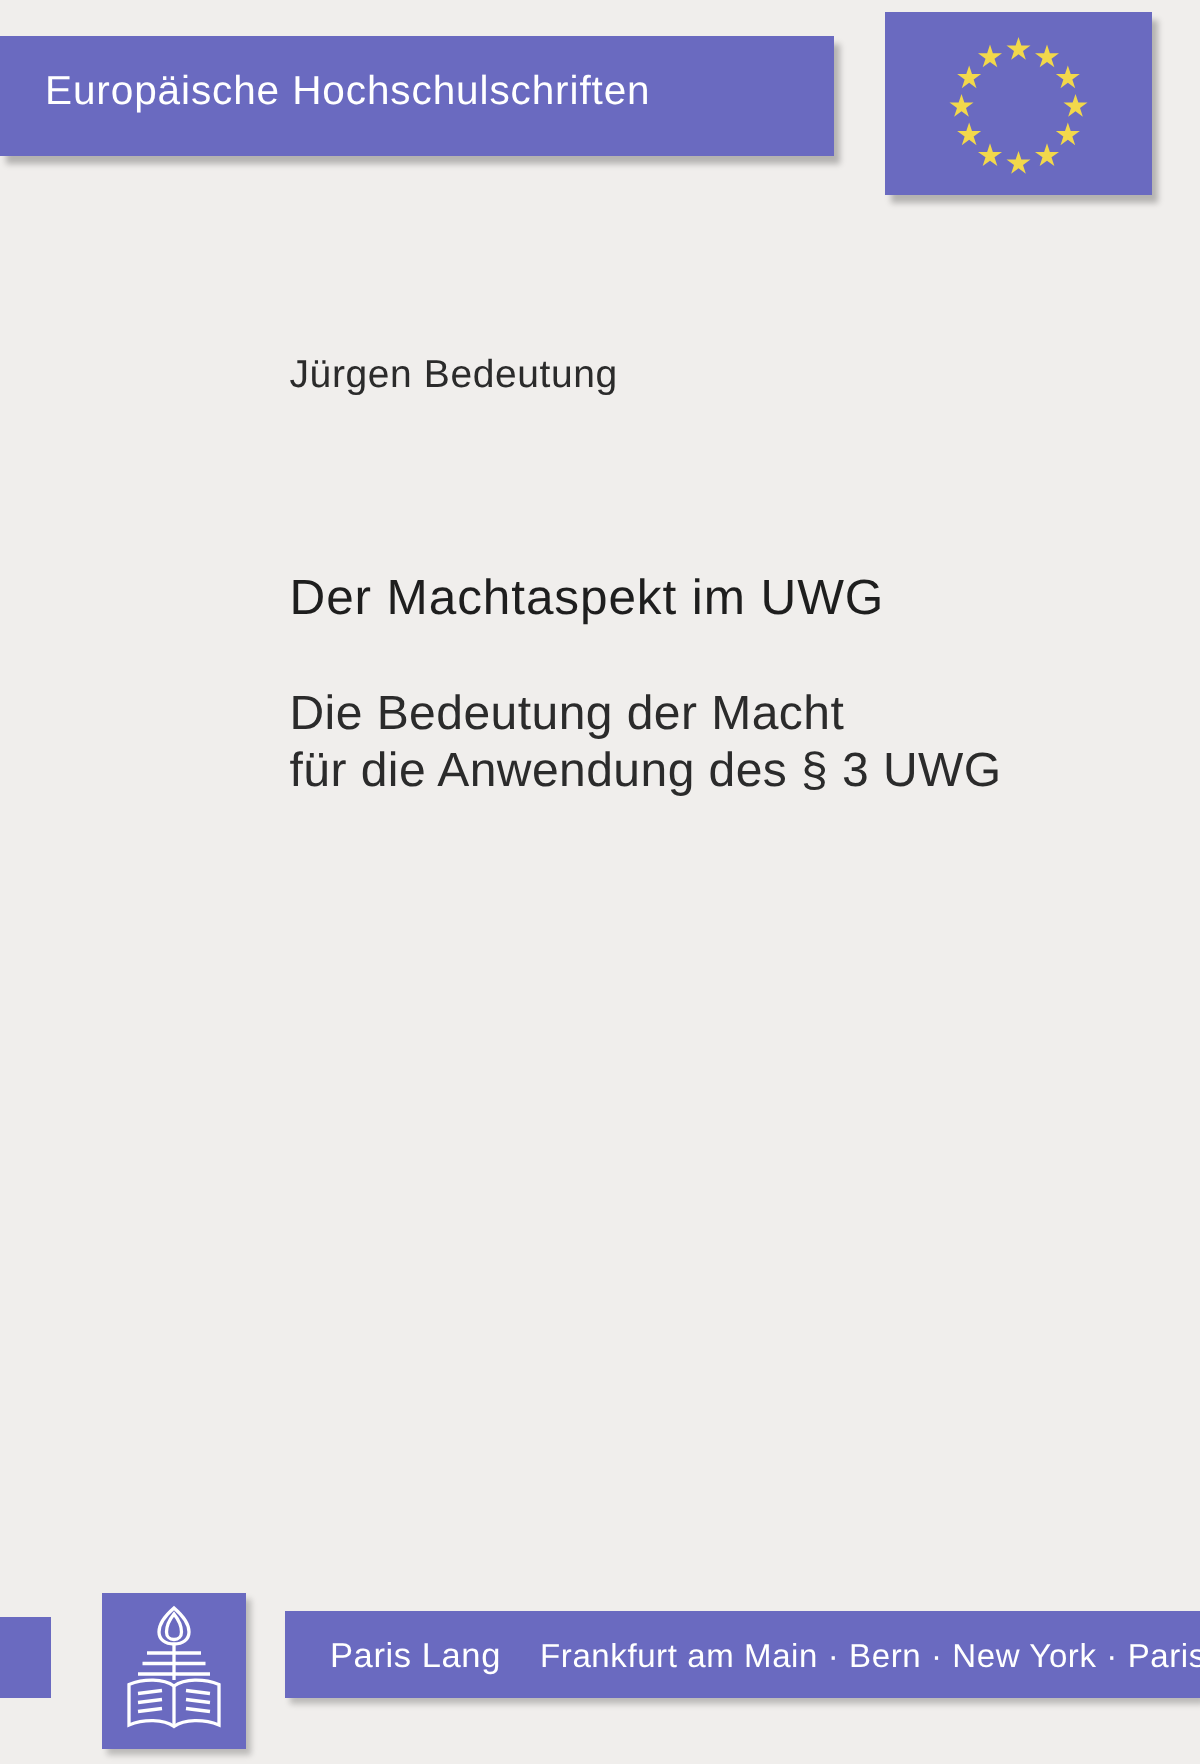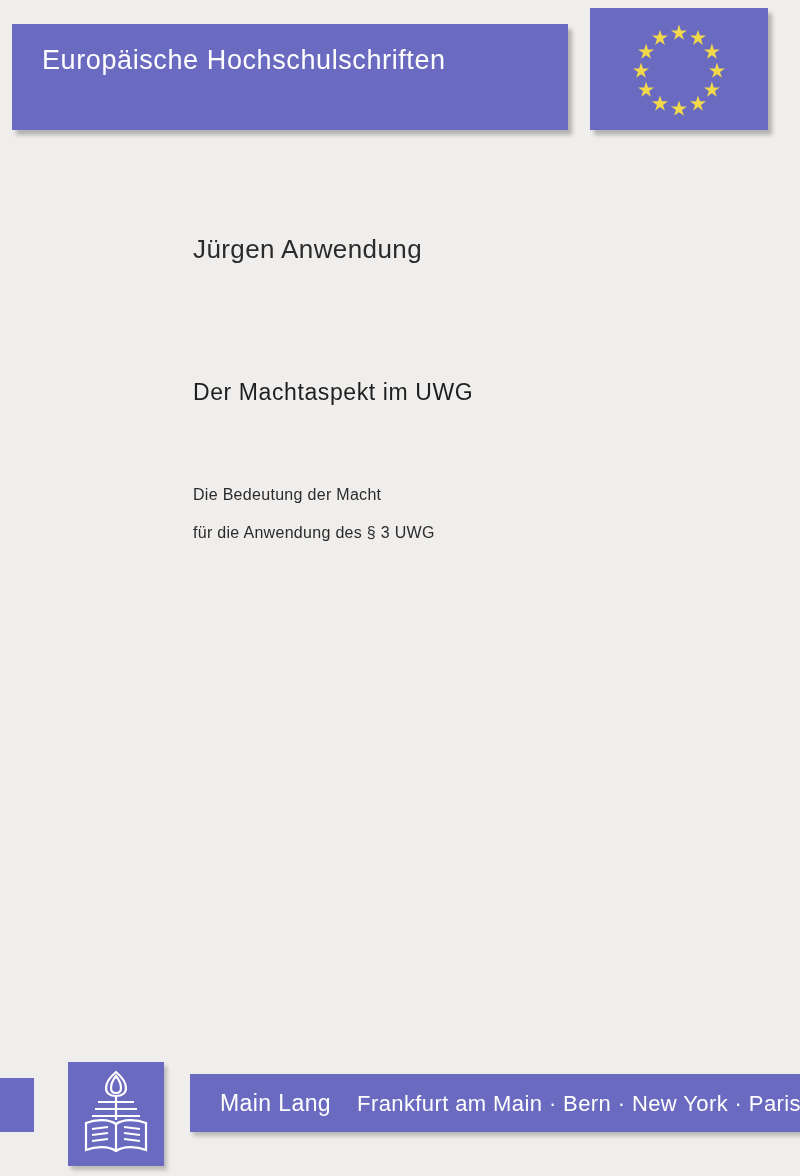--- a/index.html
+++ b/index.html
@@ -16,24 +16,24 @@
   .cover {
     position: relative;
     width: 800px;
     height: 1176px;
     background: #f0eeec;
   }
 
   
   .series-banner {
     position: absolute;
-    left: 12px;
+    left: 0;
     top: 24px;
     width: 556px;
-    height: 106px;
+    height: 80px;
     background: #6a6ac0;
     box-shadow: 4px 5px 4px rgba(0,0,0,0.25);
   }
   .series-banner-text {
     position: absolute;
     left: 30px;
     top: 21px;
     color: #ffffff;
     font-size: 27px;
     letter-spacing: 0.6px;
@@ -66,36 +66,35 @@
     color: #2b2b2b;
     letter-spacing: 0.4px;
     white-space: nowrap;
   }
 
   
   .main-title {
     position: absolute;
     left: 193px;
     top: 379px;
-    font-size: 23px;
+    font-size: 33px;
     color: #1e1e1e;
     letter-spacing: 0.6px;
     white-space: nowrap;
   }
 
   
   .subtitle {
     position: absolute;
     left: 193px;
     top: 456px;
-    font-size: 16px;
+    font-size: 32px;
     color: #2b2b2b;
     line-height: 38px;
     letter-spacing: 0.3px;
-    margin-top: 20px;
   }
   .subtitle div {
     white-space: nowrap;
   }
 
   
   .publisher-bar {
     position: absolute;
     left: 190px;
     top: 1074px;
@@ -166,21 +165,21 @@
         <polygon points="89,92.6 90.9,98.4 97,98.4 92,102 93.9,107.8 89,104.2 84.1,107.8 86,102 81,98.4 87.1,98.4"></polygon>
         <polygon points="70,87.5 71.9,93.3 78,93.3 73,96.9 74.9,102.7 70,99.1 65.1,102.7 67,96.9 62,93.3 68.1,93.3"></polygon>
         <polygon points="56.1,73.6 58,79.4 64.1,79.4 59.1,83 61,88.8 56.1,85.2 51.2,88.8 53.1,83 48.1,79.4 54.2,79.4"></polygon>
         <polygon points="51,54.6 52.9,60.4 59,60.4 54,64 55.9,69.8 51,66.2 46.1,69.8 48,64 43,60.4 49.1,60.4"></polygon>
         <polygon points="56.1,35.6 58,41.4 64.1,41.4 59.1,45 61,50.8 56.1,47.2 51.2,50.8 53.1,45 48.1,41.4 54.2,41.4"></polygon>
         <polygon points="70,21.7 71.9,27.5 78,27.5 73,31.1 74.9,36.9 70,33.3 65.1,36.9 67,31.1 62,27.5 68.1,27.5"></polygon>
       </g>
     </svg>
   </div>
 
-  <div class="author">Jürgen Anwendung</div>
+  <div class="author">Jürgen Bedeutung</div>
 
   <div class="main-title">Der Machtaspekt im UWG</div>
 
   <div class="subtitle">
     <div>Die Bedeutung der Macht</div>
     <div>für die Anwendung des § 3 UWG</div>
   </div>
 
   <div class="corner-square"></div>
 
@@ -205,19 +204,19 @@
         <path d="M24 79 L40 77"></path>
         <path d="M56 65 L72 67"></path>
         <path d="M56 71 L72 73"></path>
         <path d="M56 77 L72 79"></path>
       </g>
     </svg>
   </div>
 
   <div class="publisher-bar">
     <div class="publisher-text">
-      <span class="brand">Main Lang</span>
+      <span class="brand">Paris Lang</span>
       &nbsp;&nbsp;
       <span>Frankfurt am Main · Bern · New York · Paris</span>
     </div>
   </div>
 
 </div>
 
 </body></html>

